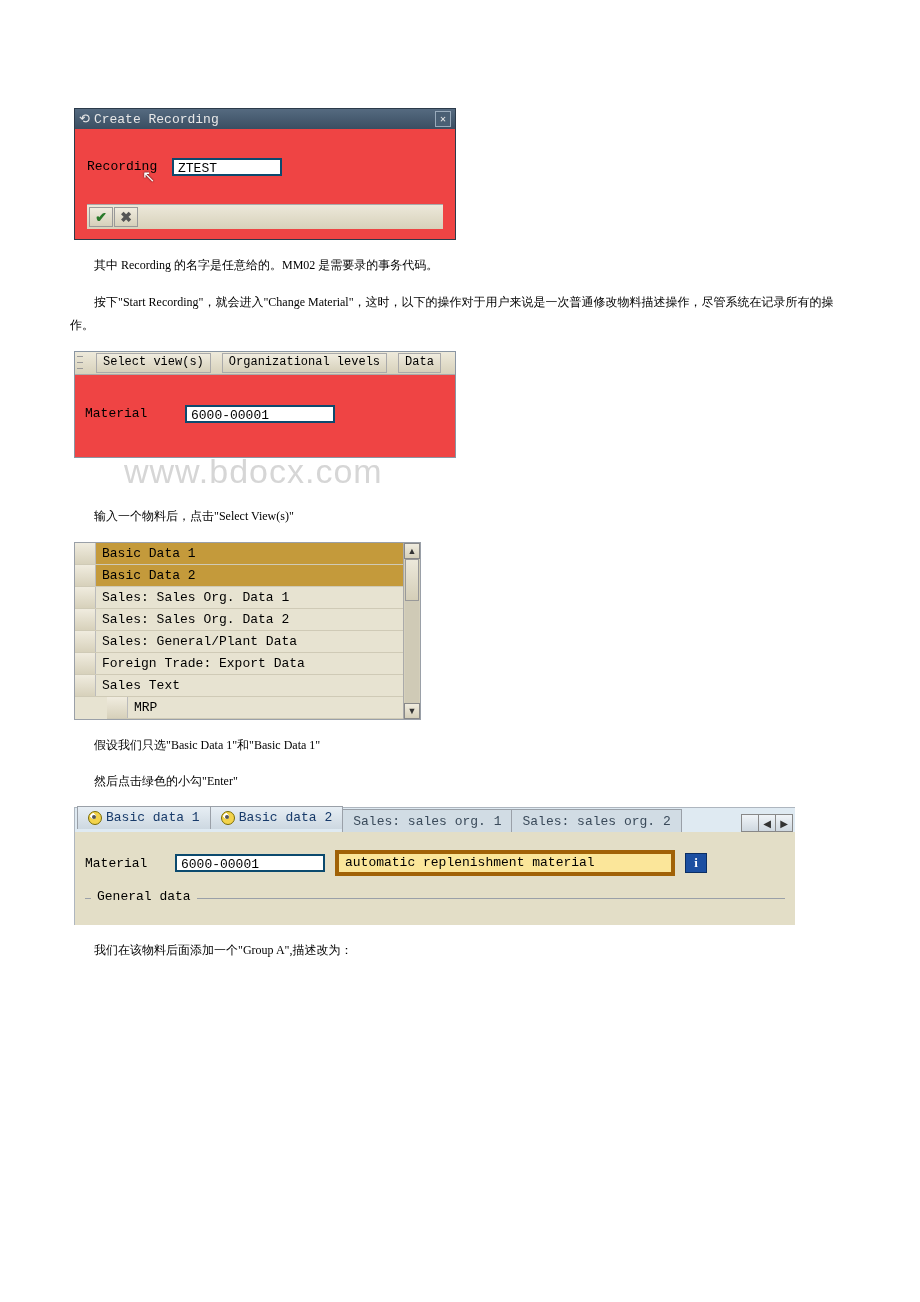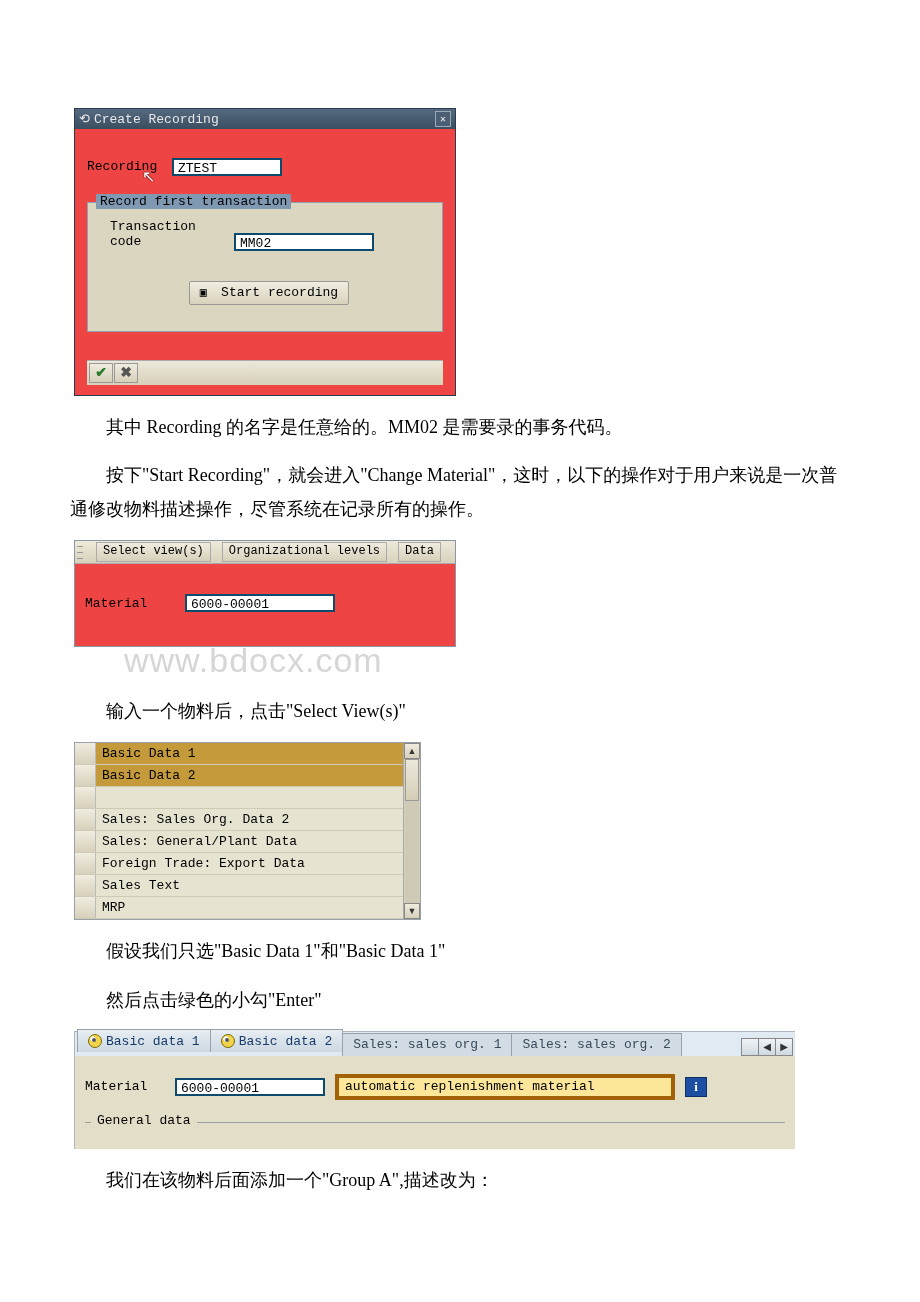--- a/index.html
+++ b/index.html
@@ -10,21 +10,21 @@
     color: #000;
   }
   .page {
     width: 920px;
     margin: 0 auto;
     padding: 100px 70px 60px 70px;
     box-sizing: border-box;
     position: relative;
   }
   .para {
-    font-size: 18px;
+    font-size: 12px;
     line-height: 1.9;
     margin: 14px 0;
     text-indent: 2em;
   }
   .fig { margin: 8px 0 8px 4px; }
 
   
   .mono { font-family: "Courier New", monospace; font-size: 13px; color:#000; }
   .sap-blue { background: #ef4444; }
   .sap-beige { background: #e3dec7; }
@@ -180,21 +180,21 @@
     flex:none;
   }
   .list3 .txt {
     padding-left: 6px;
     font-family:"Courier New",monospace; font-size:13px;
     flex:1;
     height:100%;
     display:flex; align-items:center;
   }
   .list3 .sel { background:#c49a3b; color:#000; }
-  .trunc { height:12px; overflow:hidden; }
+  .trunc { height:12px; overflow:hidden;margin-left:32px; }
 
   
   .pnl4 { width: 720px; border-left:1px solid #aeb6bf; border-top:1px solid #aeb6bf; }
   .pnl4 .tabs {
     height: 24px;
     display:flex; align-items:flex-end;
     background: #dfeaf2;
     padding-left:2px;
     gap:0;
     position:relative;
@@ -284,33 +284,20 @@
       </div>
       <div class="body sap-blue">
         <div class="row">
           <span class="lbl mono">Recording</span>
           <span style="position:relative;">
             <span class="sap-input" style="width:110px;">ZTEST</span>
             <span class="cursor-icon" style="position:absolute;left:-30px;top:10px;font-size:16px;color:#fff;text-shadow:0 0 2px #000;">↖</span>
           </span>
         </div>
 
-        <div class="groupbox">
-          <span class="group-title">Record first transaction</span>
-          <div class="group-inner">
-            <span class="lbl mono">Transaction code</span>
-            <span class="sap-input" style="width:140px;">MM02</span>
-            <div class="start-row">
-              <span class="sap-btn">
-                <span class="doc-icon" style="margin-right:14px;">▣</span>
-                <span>Start recording</span>
-              </span>
-            </div>
-          </div>
-        </div>
 
         <div class="footer">
           <span class="sap-small-btn">
               <span class="check-icon">✔</span>
             </span>
           <span class="sap-small-btn">
               <span class="x-icon">✖</span>
             </span>
         </div>
       </div>
@@ -350,20 +337,21 @@
           <div class="itm">
             <div class="chk"></div>
             <div class="txt sel">Basic Data 1</div>
           </div>
           <div class="itm">
             <div class="chk"></div>
             <div class="txt sel">Basic Data 2</div>
           </div>
           <div class="itm">
             <div class="chk"></div>
+            <div class="txt">Sales: Sales Org. Data 1</div>
           </div>
           <div class="itm">
             <div class="chk"></div>
             <div class="txt">Sales: Sales Org. Data 2</div>
           </div>
           <div class="itm">
             <div class="chk"></div>
             <div class="txt">Sales: General/Plant Data</div>
           </div>
           <div class="itm">

